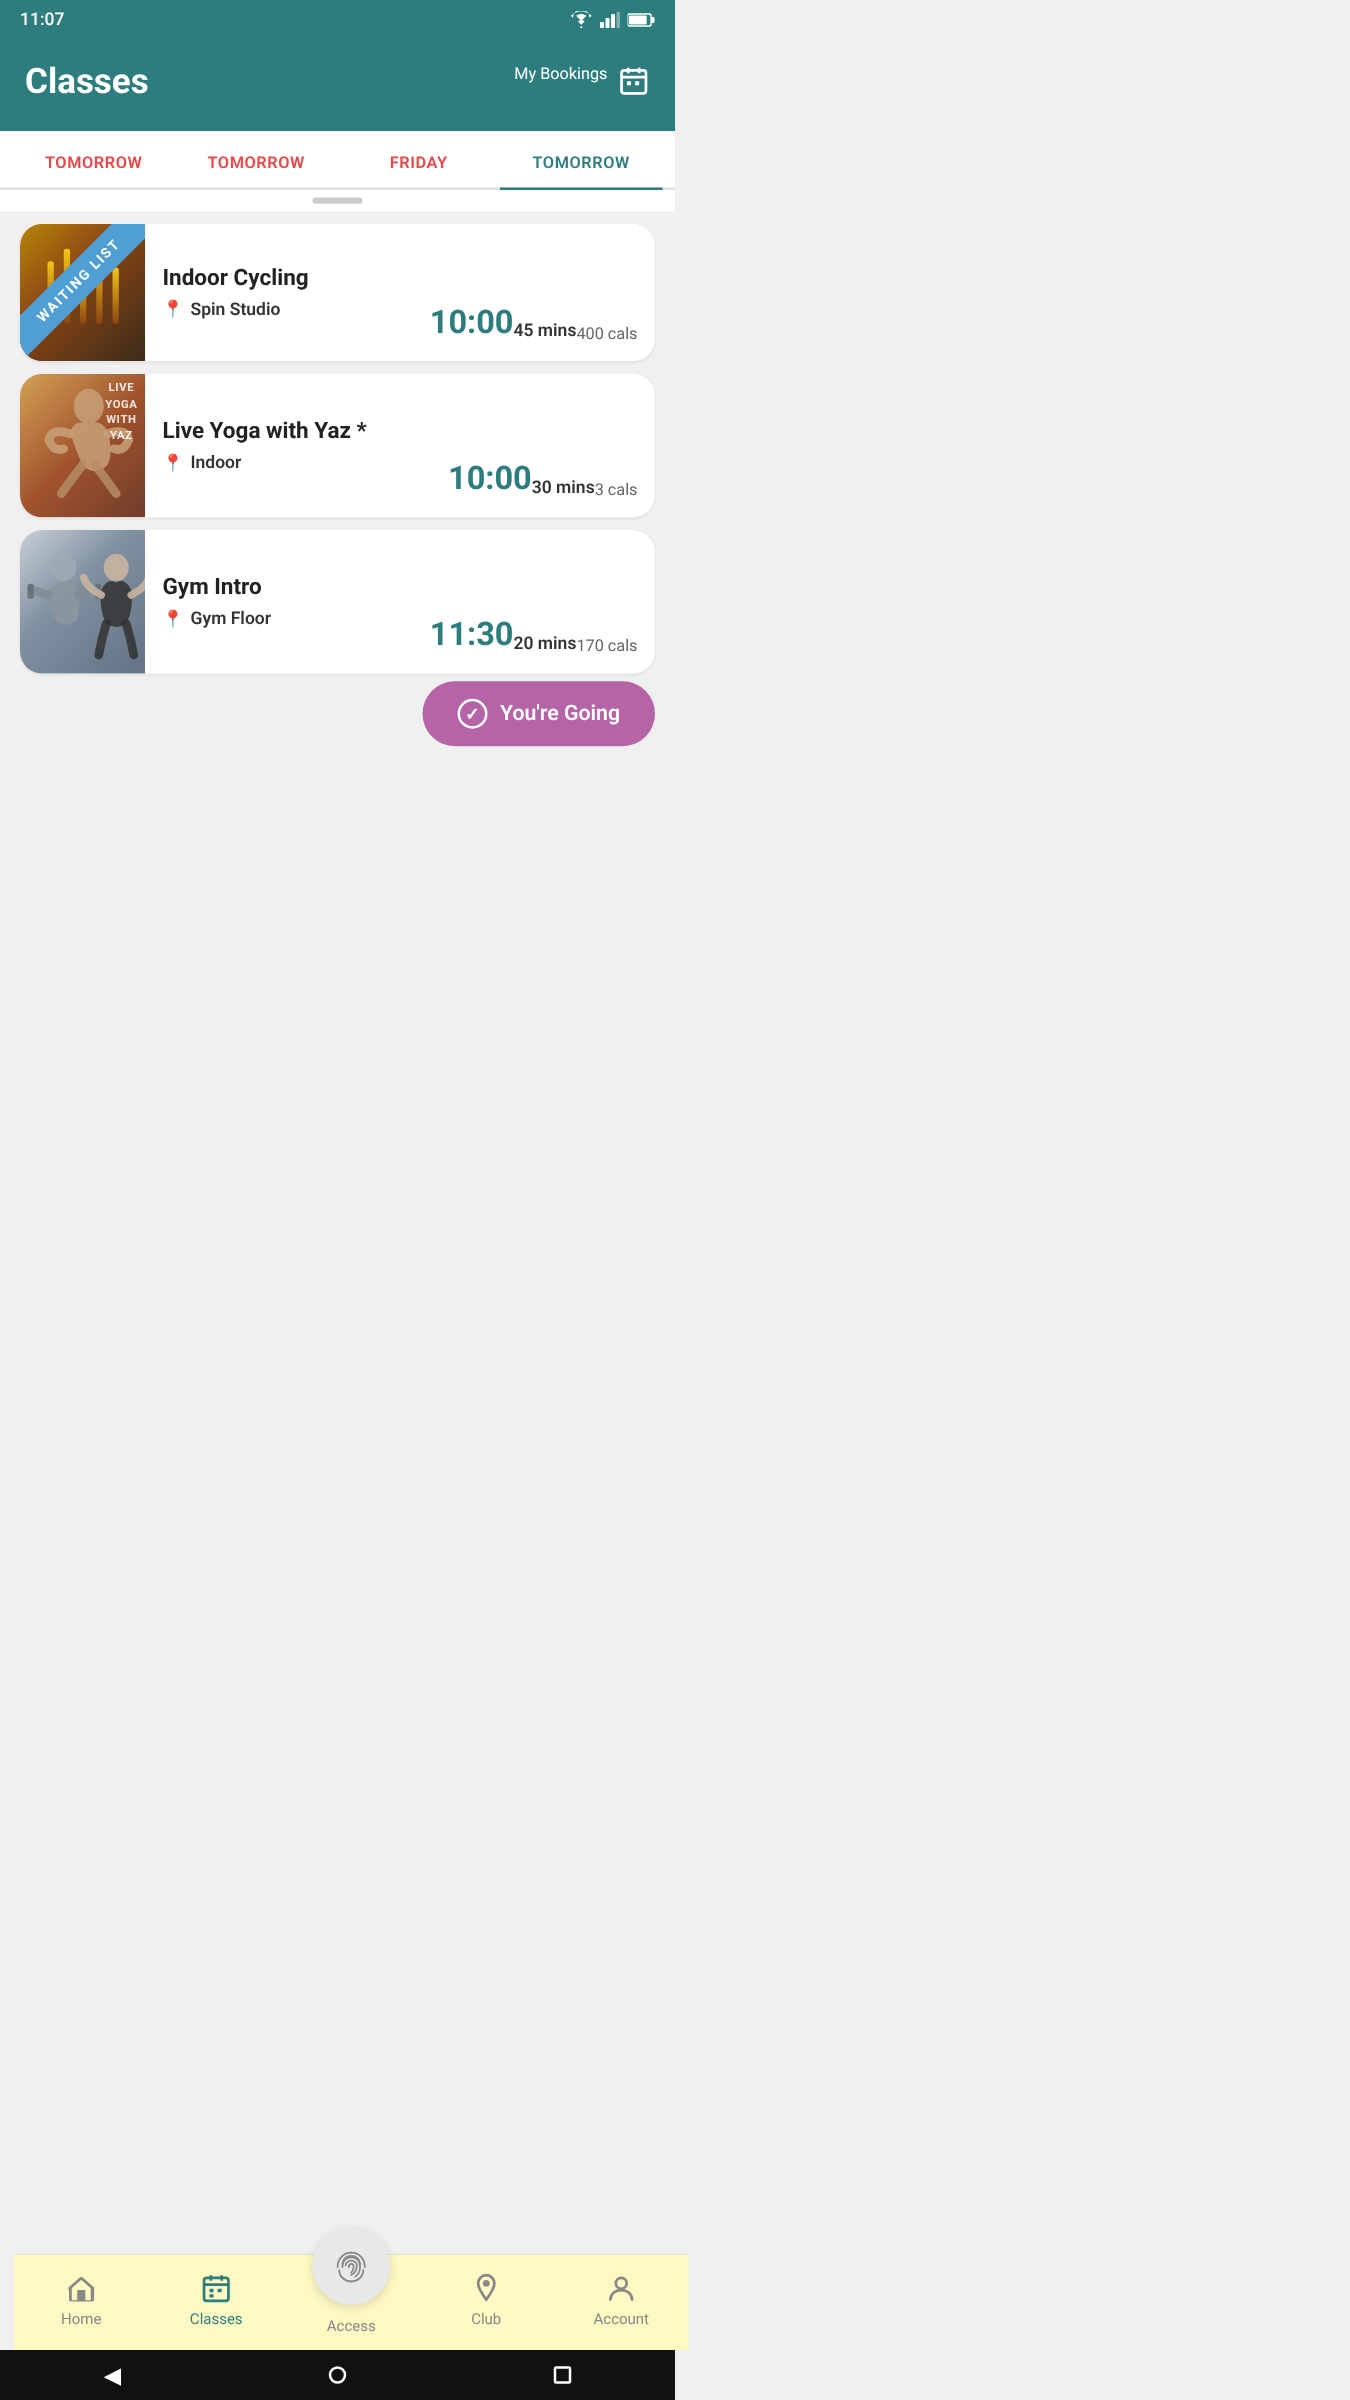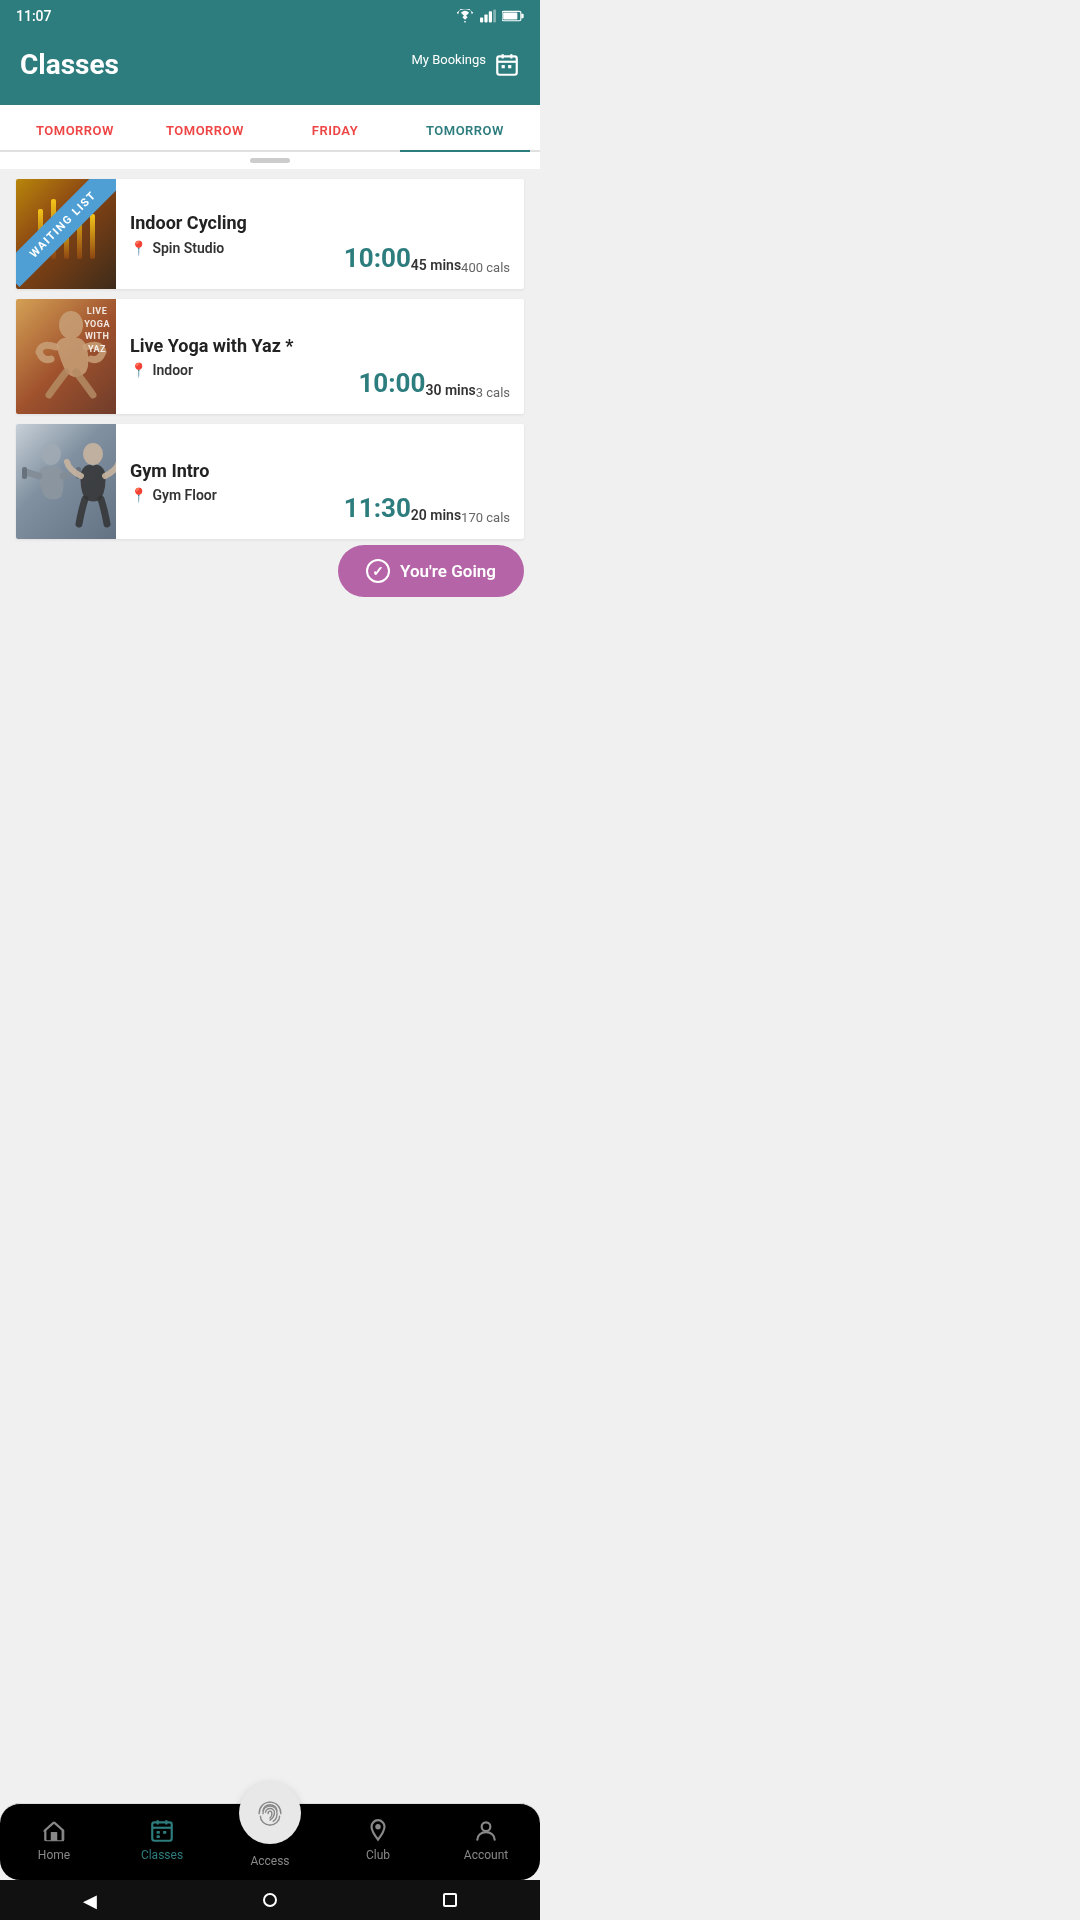--- a/index.html
+++ b/index.html
@@ -99,21 +99,21 @@
     .classes-list {
       padding: 10px 16px;
       display: flex;
       flex-direction: column;
       gap: 10px;
     }
 
     
     .class-card {
       background: white;
-      border-radius: 2px;
+      border-radius: 18px;
       display: flex;
       overflow: hidden;
       box-shadow: 0 1px 3px rgba(0,0,0,0.08);
       position: relative;
     }
     .class-img {
       width: 100px;
       min-height: 110px;
       flex-shrink: 0;
       position: relative;
@@ -254,27 +254,26 @@
       display: flex;
       align-items: center;
       justify-content: center;
       font-size: 14px;
     }
 
     
     .bottom-nav {
       position: fixed;
       bottom: 0;
-      left: 0;
+      left: 11px;
       width: 540px;
-      background: #000000;
+      background: #fef9c3;
       display: flex;
       border-top: 1px solid #ddd;
       padding: 8px 0 6px 0;
-      border-radius: 20px;
     }
     .nav-item {
       flex: 1;
       display: flex;
       flex-direction: column;
       align-items: center;
       gap: 4px;
       cursor: pointer;
       padding: 6px 0;
     }

